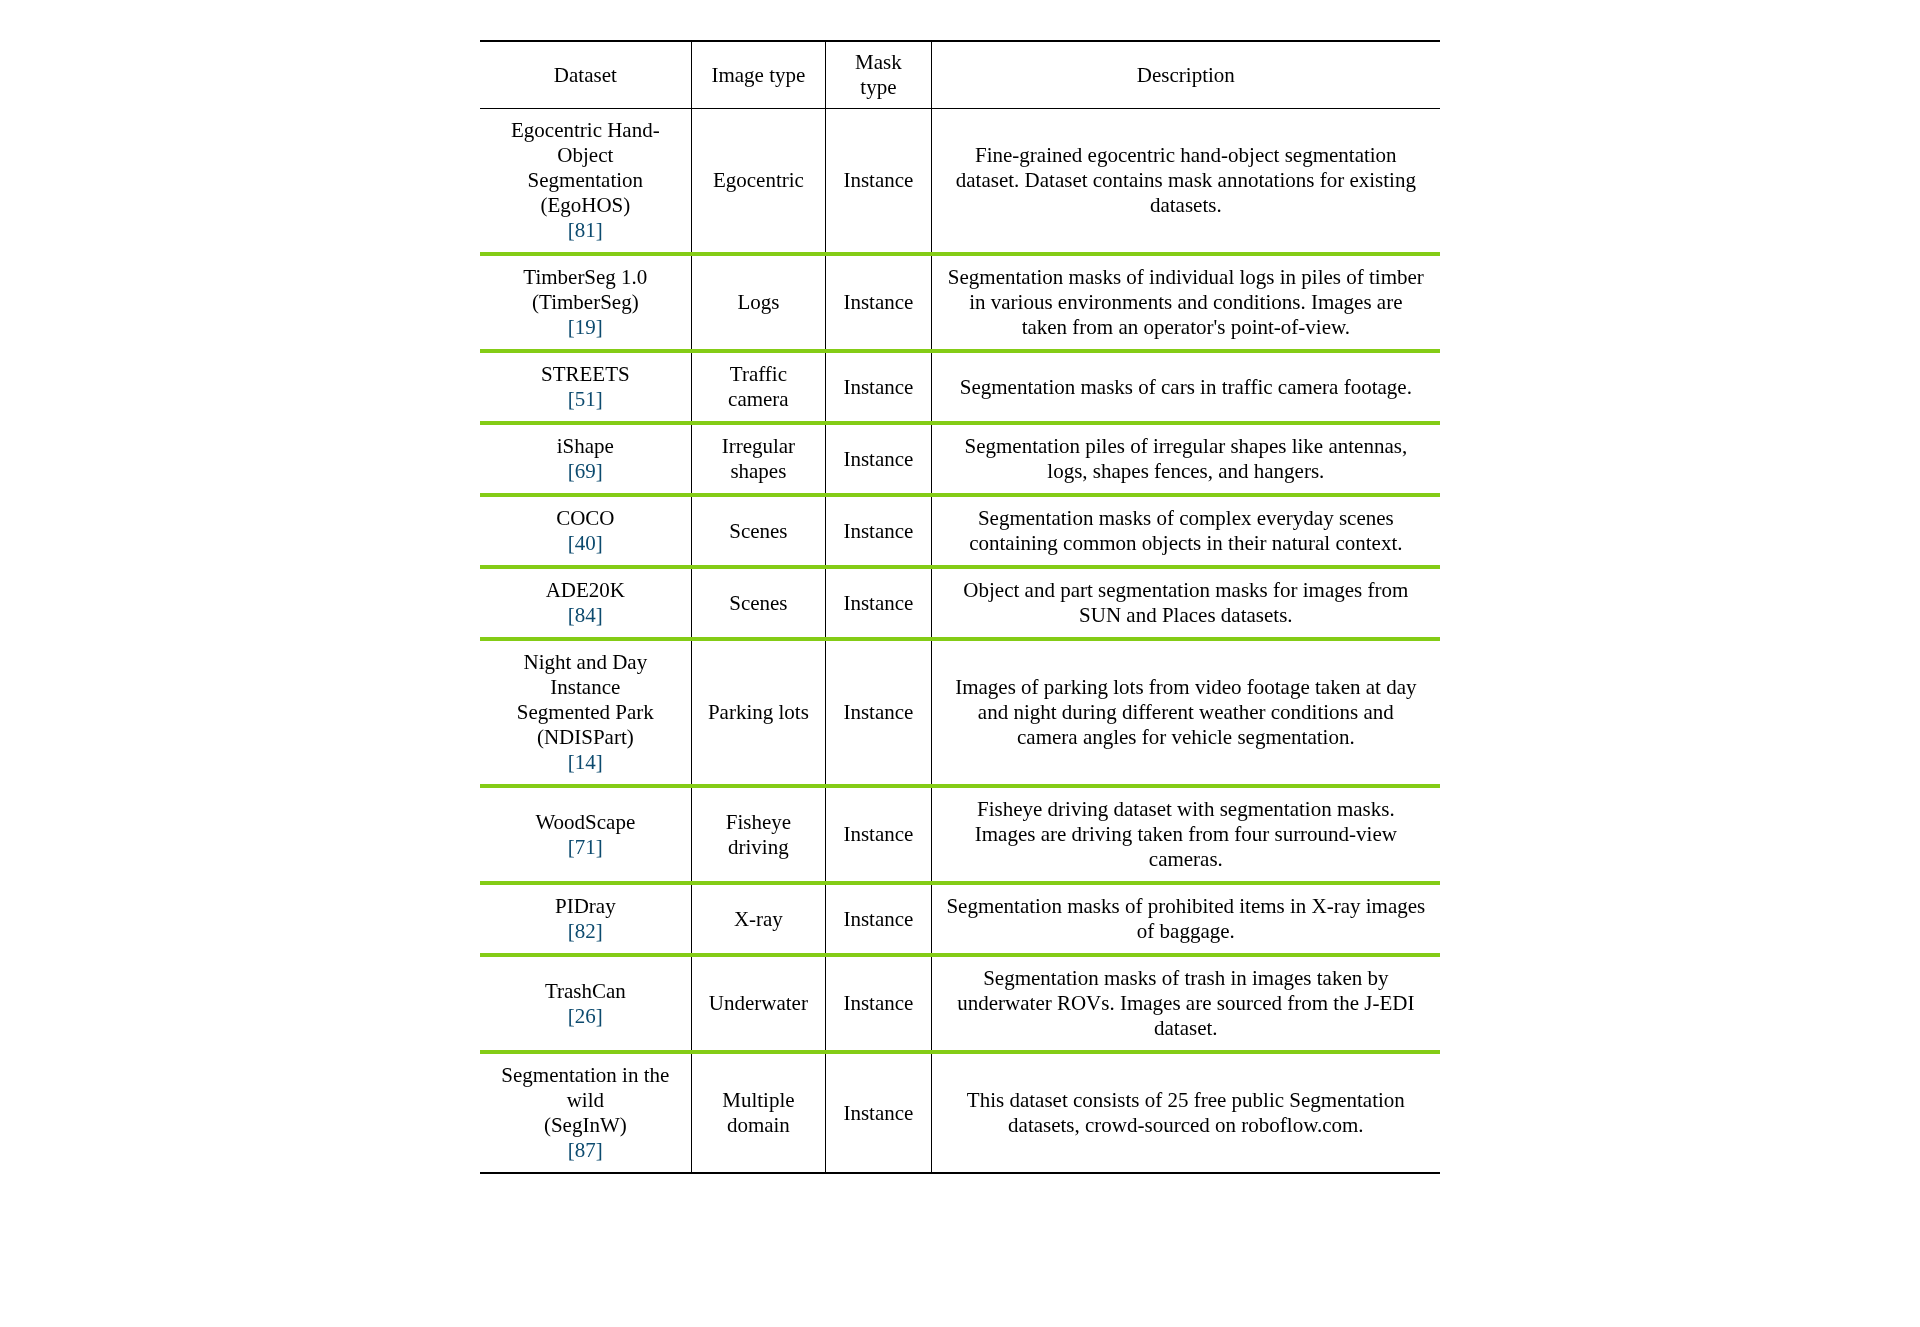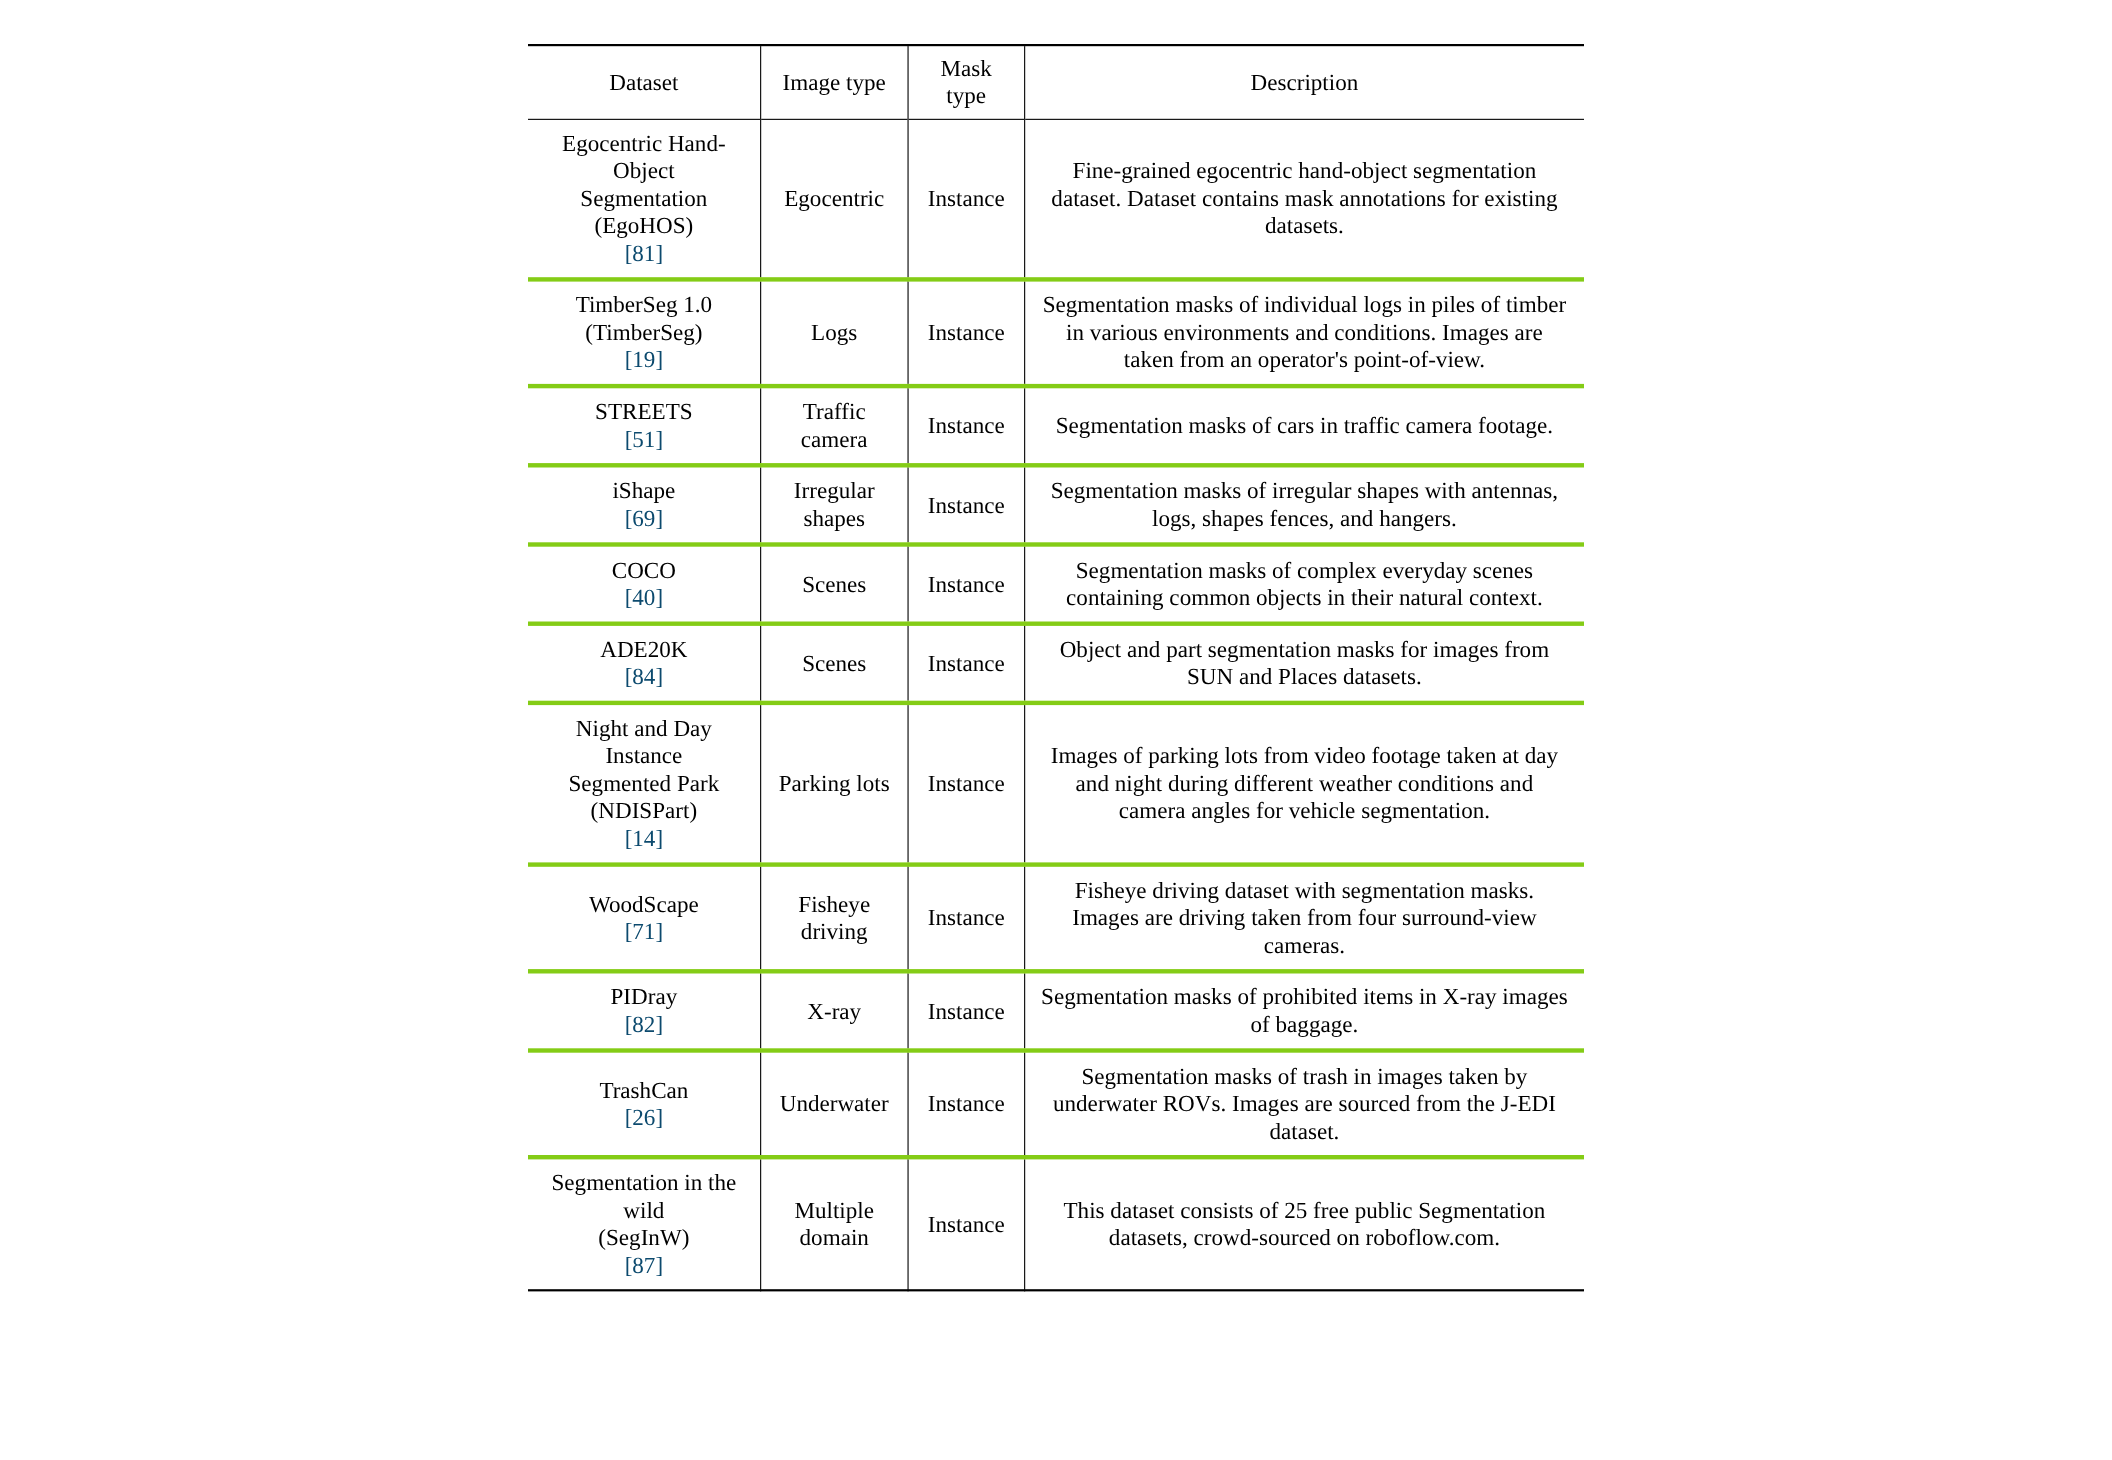--- a/index.html
+++ b/index.html
@@ -116,21 +116,21 @@
         <tr>
           <td class="col-dataset"><span>STREETS</span><br><a class="ref-link" href="#">[51]</a></td>
           <td class="col-image-type">Traffic camera</td>
           <td class="col-mask-type">Instance</td>
           <td class="col-description">Segmentation masks of cars in traffic camera footage.</td>
         </tr>
         <tr>
           <td class="col-dataset"><span>iShape</span><br><a class="ref-link" href="#">[69]</a></td>
           <td class="col-image-type">Irregular shapes</td>
           <td class="col-mask-type">Instance</td>
-          <td class="col-description">Segmentation masks of irregular shapes with antennas, logs, shapes fences, and hangers.</td>
+          <td class="col-description">Segmentation piles of irregular shapes like antennas, logs, shapes fences, and hangers.</td>
         </tr>
         <tr>
           <td class="col-dataset"><span>COCO</span><br><a class="ref-link" href="#">[40]</a></td>
           <td class="col-image-type">Scenes</td>
           <td class="col-mask-type">Instance</td>
           <td class="col-description">Segmentation masks of complex everyday scenes containing common objects in their natural context.</td>
         </tr>
         <tr>
           <td class="col-dataset"><span>ADE20K</span><br><a class="ref-link" href="#">[84]</a></td>
           <td class="col-image-type">Scenes</td>

